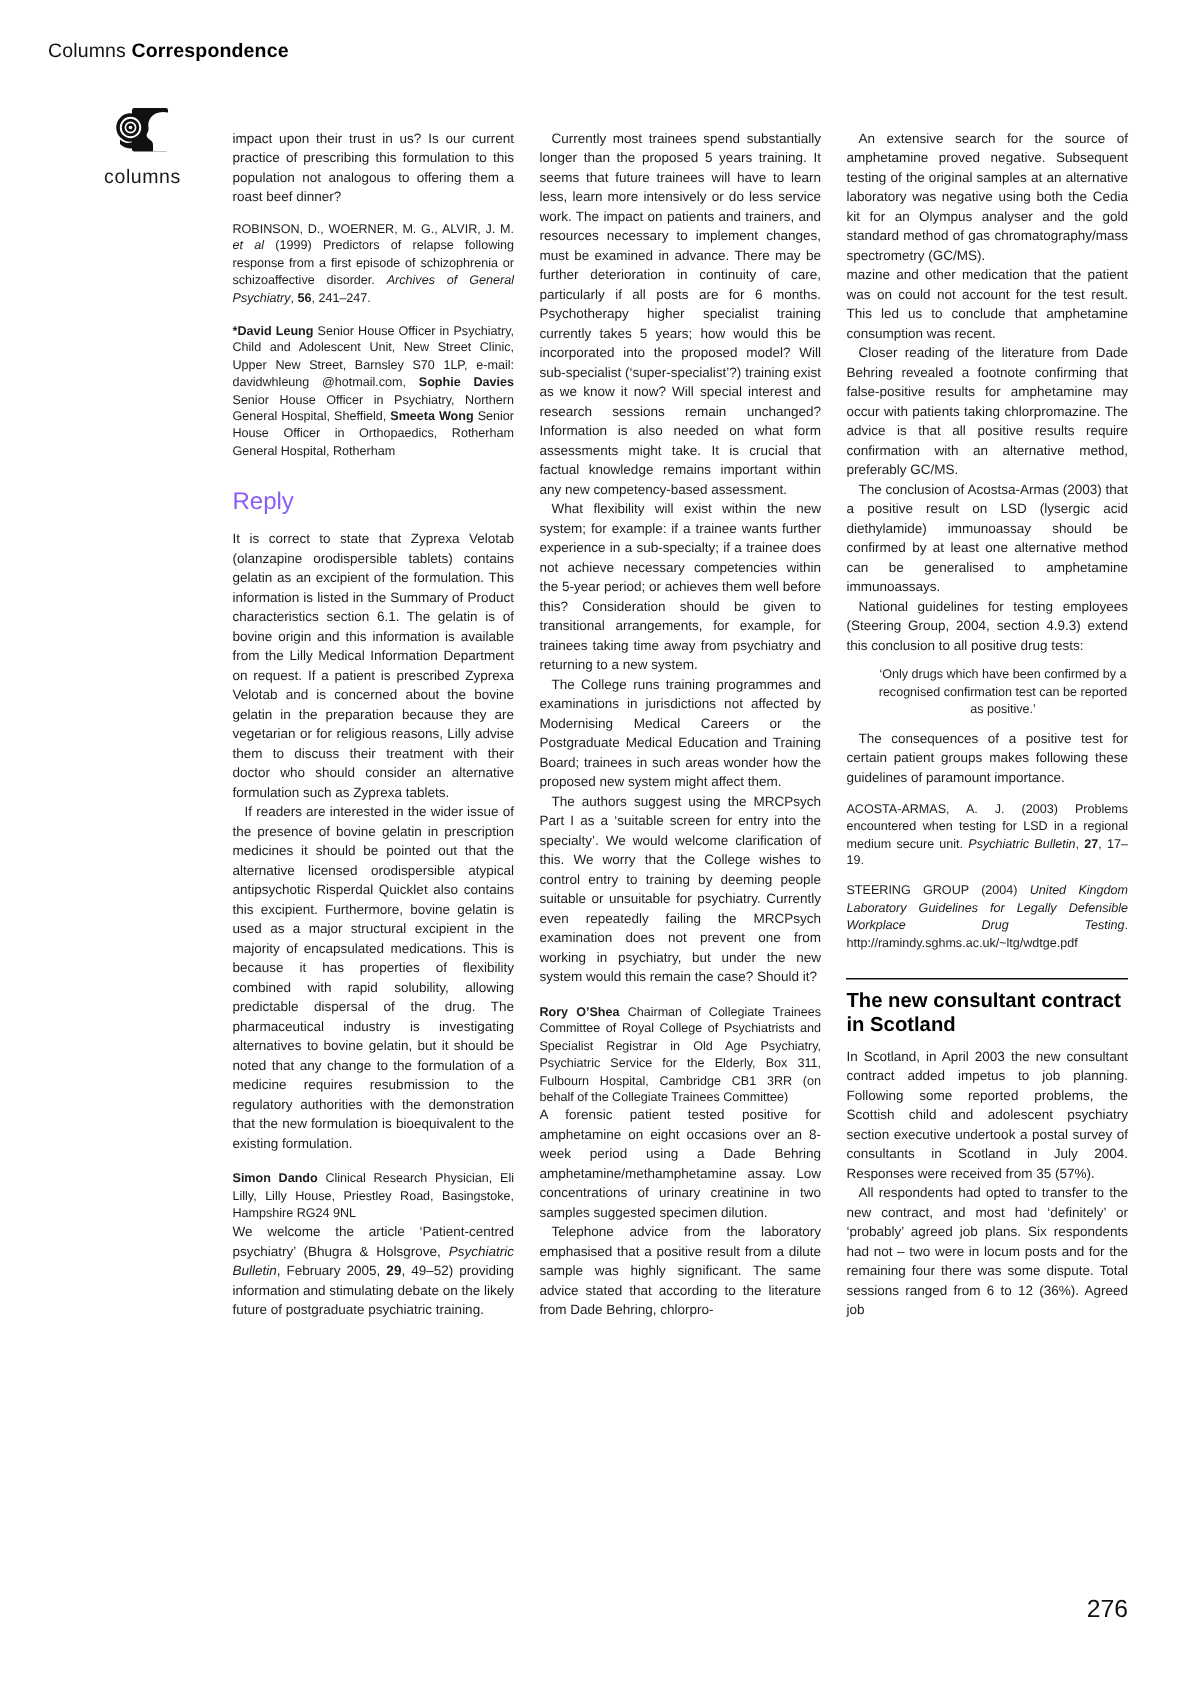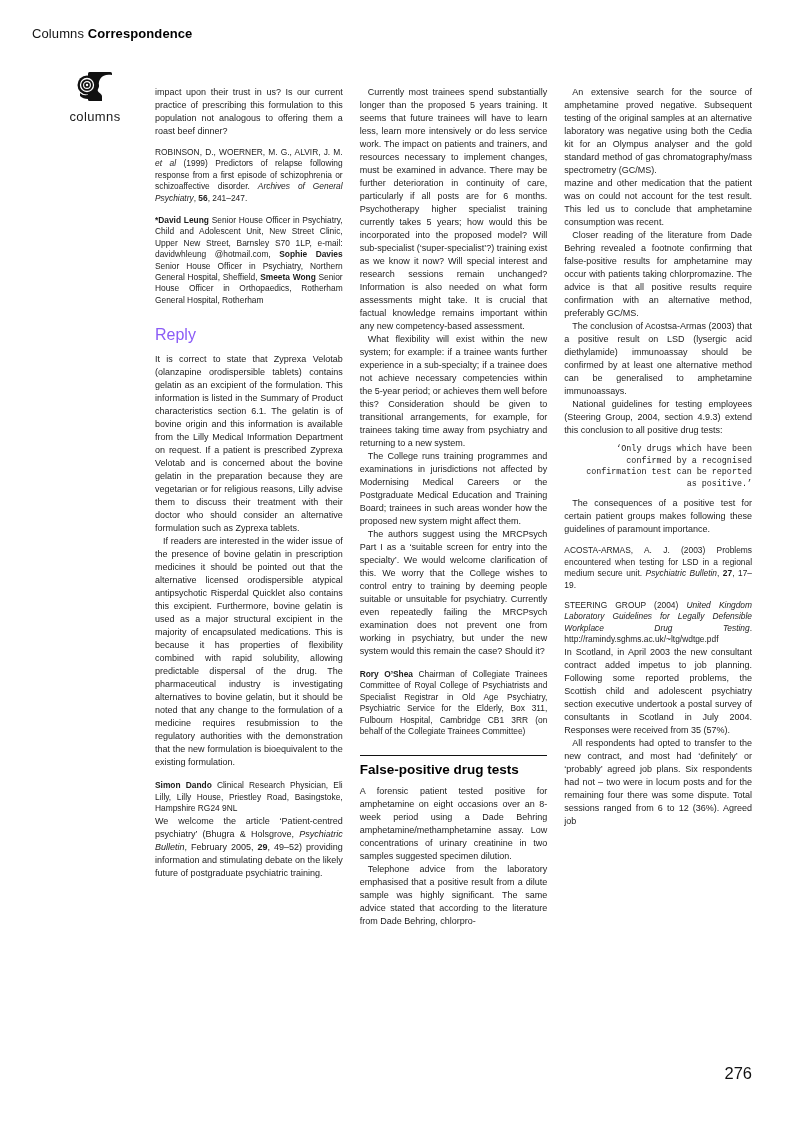--- a/index.html
+++ b/index.html
@@ -30,21 +30,21 @@
   .blk { margin: 0; }
   .p { margin: 0; }
   .p.ind { text-indent: 8px; }
   .ref { font-size: 8.4px; line-height: 11.4px; margin-top: 9px; }
   .sig { font-size: 8.4px; line-height: 11.4px; margin-top: 11px; }
   .h1 { font-size: 16px; line-height: 18px; font-weight: 400; color: #8b5cf6;
         margin: 20px 0 9px; text-align: left; text-indent: 0; }
   .h2 { font-size: 13.5px; line-height: 16px; font-weight: 700; color: #000;
         border-top: 1.5px solid #111; padding-top: 6px; margin: 18px 0 7px;
         text-align: left; text-indent: 0; }
-  .quote { font-size: 8.4px; line-height: 11.6px; margin: 7px 0 7px 21px; text-align: right; font-family: Liberation Mono, monospace; }
+  .quote { font-size: 8.4px; line-height: 11.6px; margin: 7px 0 7px 21px; text-align: center; }
   .s-b { font-weight: 700; }
   .s-i { font-style: italic; }
   .footer {
     position: absolute; left: 155px; top: 1064px; width: 597px;
     text-align: right; font-size: 16.5px; color: #111;
   }
 </style>
 </head>
 <body>
 
@@ -79,34 +79,34 @@
       <div class="blk p ind"><span>If readers are interested in the wider issue of the presence of bovine gelatin in prescription medicines it should be pointed out that the alternative licensed orodispersible atypical antipsychotic Risperdal Quicklet also contains this excipient. Furthermore, bovine gelatin is used as a major structural excipient in the majority of encapsulated medications. This is because it has properties of flexibility combined with rapid solubility, allowing predictable dispersal of the drug. The pharmaceutical industry is investigating alternatives to bovine gelatin, but it should be noted that any change to the formulation of a medicine requires resubmission to the regulatory authorities with the demonstration that the new formulation is bioequivalent to the existing formulation.</span></div>
       <div class="blk sig"><span class="s-b">Simon Dando</span><span>   Clinical Research Physician, Eli Lilly, Lilly House, Priestley Road, Basingstoke, Hampshire RG24 9NL</span></div>
       <div class="blk p"><span>We welcome the article ‘Patient-centred psychiatry’ (Bhugra &amp; Holsgrove, </span><span class="s-i">Psychiatric Bulletin</span><span>, February 2005, </span><span class="s-b">29</span><span>, 49–52) providing information and stimulating debate on the likely future of postgraduate psychiatric training.</span></div>
     </div>
   <div class="col">
       <div class="blk p ind"><span>Currently most trainees spend substantially longer than the proposed 5 years training. It seems that future trainees will have to learn less, learn more intensively or do less service work. The impact on patients and trainers, and resources necessary to implement changes, must be examined in advance. There may be further deterioration in continuity of care, particularly if all posts are for 6 months. Psychotherapy higher specialist training currently takes 5 years; how would this be incorporated into the proposed model? Will sub-specialist (‘super-specialist’?) training exist as we know it now? Will special interest and research sessions remain unchanged? Information is also needed on what form assessments might take. It is crucial that factual knowledge remains important within any new competency-based assessment.</span></div>
       <div class="blk p ind"><span>What flexibility will exist within the new system; for example: if a trainee wants further experience in a sub-specialty; if a trainee does not achieve necessary competencies within the 5-year period; or achieves them well before this? Consideration should be given to transitional arrangements, for example, for trainees taking time away from psychiatry and returning to a new system.</span></div>
       <div class="blk p ind"><span>The College runs training programmes and examinations in jurisdictions not affected by Modernising Medical Careers or the Postgraduate Medical Education and Training Board; trainees in such areas wonder how the proposed new system might affect them.</span></div>
       <div class="blk p ind"><span>The authors suggest using the MRCPsych Part I as a ‘suitable screen for entry into the specialty’. We would welcome clarification of this. We worry that the College wishes to control entry to training by deeming people suitable or unsuitable for psychiatry. Currently even repeatedly failing the MRCPsych examination does not prevent one from working in psychiatry, but under the new system would this remain the case? Should it?</span></div>
       <div class="blk sig"><span class="s-b">Rory O’Shea</span><span>   Chairman of Collegiate Trainees Committee of Royal College of Psychiatrists and Specialist Registrar in Old Age Psychiatry, Psychiatric Service for the Elderly, Box 311, Fulbourn Hospital, Cambridge CB1 3RR (on behalf of the Collegiate Trainees Committee)</span></div>
-      <div class="blk h2"><span>False-positive drug tests</span></div>
       <div class="blk p"><span>A forensic patient tested positive for amphetamine on eight occasions over an 8-week period using a Dade Behring amphetamine/methamphetamine assay. Low concentrations of urinary creatinine in two samples suggested specimen dilution.</span></div>
       <div class="blk p ind"><span>Telephone advice from the laboratory emphasised that a positive result from a dilute sample was highly significant. The same advice stated that according to the literature from Dade Behring, chlorpro-</span></div>
     </div>
   <div class="col">
       <div class="blk p ind"><span>An extensive search for the source of amphetamine proved negative. Subsequent testing of the original samples at an alternative laboratory was negative using both the Cedia kit for an Olympus analyser and the gold standard method of gas chromatography/mass spectrometry (GC/MS).</span></div>
       <div class="blk p"><span>mazine and other medication that the patient was on could not account for the test result. This led us to conclude that amphetamine consumption was recent.</span></div>
       <div class="blk p ind"><span>Closer reading of the literature from Dade Behring revealed a footnote confirming that false-positive results for amphetamine may occur with patients taking chlorpromazine. The advice is that all positive results require confirmation with an alternative method, preferably GC/MS.</span></div>
       <div class="blk p ind"><span>The conclusion of Acostsa-Armas (2003) that a positive result on LSD (lysergic acid diethylamide) immunoassay should be confirmed by at least one alternative method can be generalised to amphetamine immunoassays.</span></div>
       <div class="blk p ind"><span>National guidelines for testing employees (Steering Group, 2004, section 4.9.3) extend this conclusion to all positive drug tests:</span></div>
       <div class="blk quote"><span>‘Only drugs which have been confirmed by a recognised confirmation test can be reported as positive.’</span></div>
       <div class="blk p ind"><span>The consequences of a positive test for certain patient groups makes following these guidelines of paramount importance.</span></div>
       <div class="blk ref"><span>ACOSTA-ARMAS, A. J. (2003) Problems encountered when testing for LSD in a regional medium secure unit. </span><span class="s-i">Psychiatric Bulletin</span><span>, </span><span class="s-b">27</span><span>, 17–19.</span></div>
       <div class="blk ref"><span>STEERING GROUP (2004) </span><span class="s-i">United Kingdom Laboratory Guidelines for Legally Defensible Workplace Drug Testing</span><span>. http://ramindy.sghms.ac.uk/~ltg/wdtge.pdf</span></div>
+      <div class="blk h2"><span>The new consultant contract in Scotland</span></div>
       <div class="blk p"><span>In Scotland, in April 2003 the new consultant contract added impetus to job planning. Following some reported problems, the Scottish child and adolescent psychiatry section executive undertook a postal survey of consultants in Scotland in July 2004. Responses were received from 35 (57%).</span></div>
       <div class="blk p ind"><span>All respondents had opted to transfer to the new contract, and most had ‘definitely’ or ‘probably’ agreed job plans. Six respondents had not – two were in locum posts and for the remaining four there was some dispute. Total sessions ranged from 6 to 12 (36%). Agreed job</span></div>
     </div>
 </div>
 
 <div class="footer">
   <span>276</span>
 </div>
 
 </body></html>

